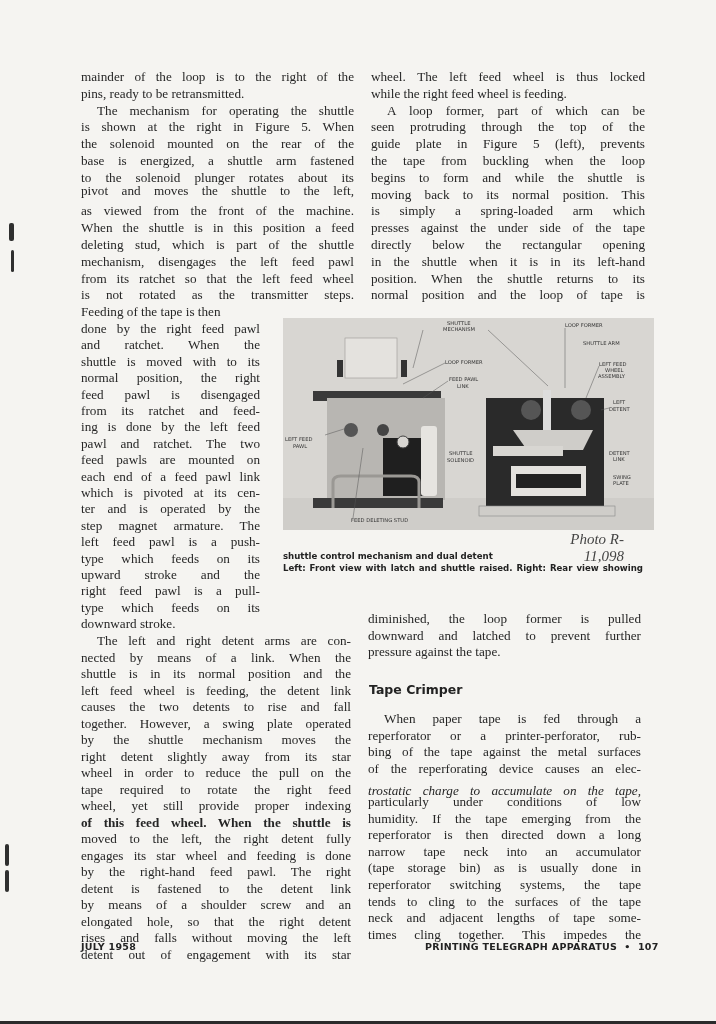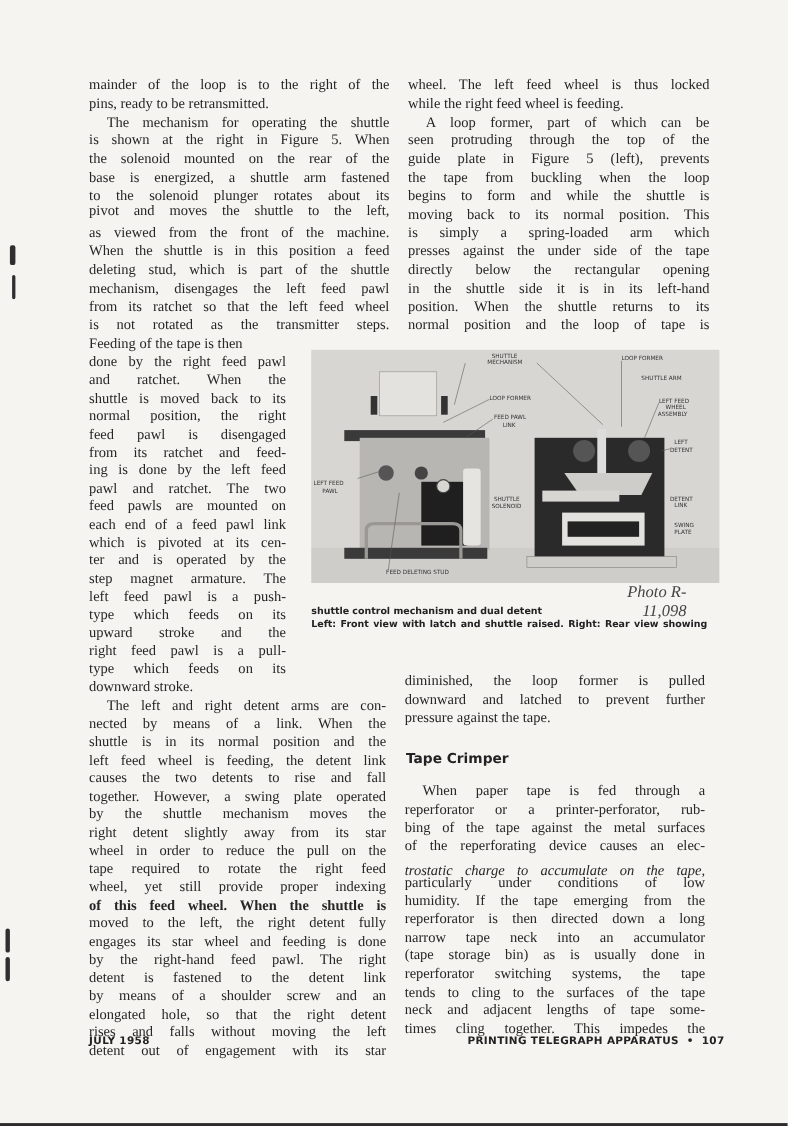--- a/index.html
+++ b/index.html
@@ -73,21 +73,21 @@
     <div class="line" style="top:168px;width:273px;">deleting stud, which is part of the shuttle</div>
     <div class="line" style="top:184.8px;width:273px;">mechanism, disengages the left feed pawl</div>
     <div class="line" style="top:201.6px;width:273px;">from its ratchet so that the left feed wheel</div>
     <div class="line" style="top:218.4px;width:273px;">is not rotated as the transmitter steps.</div>
     <div class="line last" style="top:235.2px;width:273px;">Feeding of the tape is then</div>
   </div>
 
   <div class="col" style="left:81px;top:320px;width:179px;">
     <div class="line" style="top:0;width:179px;">done by the right feed pawl</div>
     <div class="line" style="top:16.4px;width:179px;">and ratchet. When the</div>
-    <div class="line" style="top:32.8px;width:179px;">shuttle is moved back to its</div>
+    <div class="line" style="top:32.8px;width:179px;">shuttle is moved with to its</div>
     <div class="line" style="top:49.2px;width:179px;">normal position, the right</div>
     <div class="line" style="top:65.6px;width:179px;">feed pawl is disengaged</div>
     <div class="line" style="top:82px;width:179px;">from its ratchet and feed-</div>
     <div class="line" style="top:98.4px;width:179px;">ing is done by the left feed</div>
     <div class="line" style="top:114.8px;width:179px;">pawl and ratchet. The two</div>
     <div class="line" style="top:131.2px;width:179px;">feed pawls are mounted on</div>
     <div class="line" style="top:147.6px;width:179px;">each end of a feed pawl link</div>
     <div class="line" style="top:164px;width:179px;">which is pivoted at its cen-</div>
     <div class="line" style="top:180.4px;width:179px;">ter and is operated by the</div>
     <div class="line" style="top:196.8px;width:179px;">step magnet armature. The</div>
@@ -127,21 +127,21 @@
     <div class="line last" style="top:16.8px;width:274px;">while the right feed wheel is feeding.</div>
     <div class="line indent" style="top:33.6px;width:274px;">A loop former, part of which can be</div>
     <div class="line" style="top:50.4px;width:274px;font-family:Liberation Serif, serif;">seen protruding through the top of the</div>
     <div class="line" style="top:67.2px;width:274px;">guide plate in Figure 5 (left), prevents</div>
     <div class="line" style="top:84px;width:274px;">the tape from buckling when the loop</div>
     <div class="line" style="top:100.8px;width:274px;">begins to form and while the shuttle is</div>
     <div class="line" style="top:117.6px;width:274px;">moving back to its normal position. This</div>
     <div class="line" style="top:134.4px;width:274px;">is simply a spring-loaded arm which</div>
     <div class="line" style="top:151.2px;width:274px;">presses against the under side of the tape</div>
     <div class="line" style="top:168px;width:274px;">directly below the rectangular opening</div>
-    <div class="line" style="top:184.8px;width:274px;">in the shuttle side it is in its left-hand</div>
+    <div class="line" style="top:184.8px;width:274px;">in the shuttle when it is in its left-hand</div>
     <div class="line" style="top:201.6px;width:274px;">position. When the shuttle returns to its</div>
     <div class="line" style="top:218.4px;width:274px;">normal position and the loop of tape is</div>
   </div>
 
   <div class="figure">
     <svg width="371" height="212" viewBox="0 0 371 212">
       <rect x="0" y="0" width="371" height="212" fill="#d8d6d2"></rect>
       <rect x="0" y="180" width="371" height="32" fill="#cfcdc9"></rect>
 
       <rect x="62" y="20" width="52" height="40" fill="#e4e2de" stroke="#9a9894" stroke-width="0.6"></rect>

